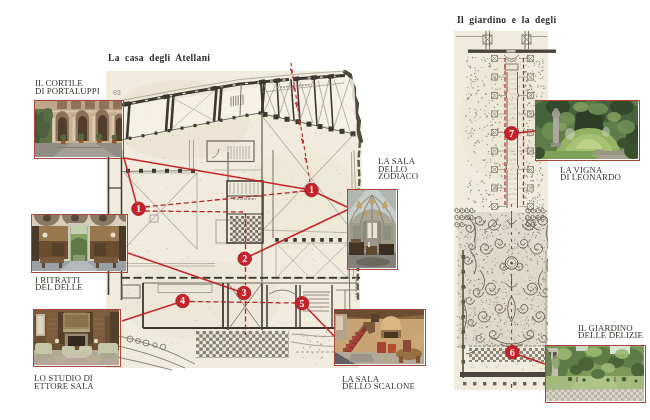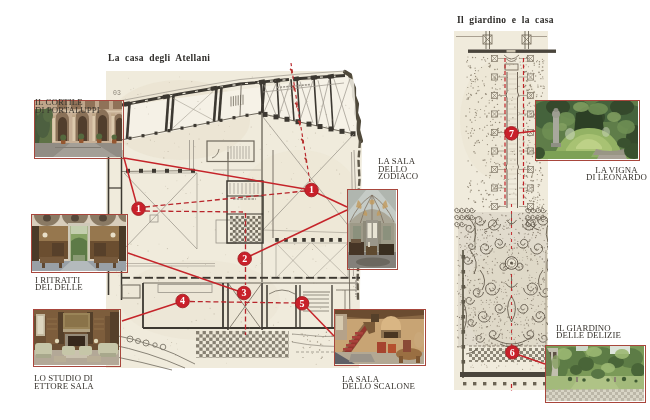--- a/index.html
+++ b/index.html
@@ -5,21 +5,21 @@
 body{font-family:"Liberation Serif",serif;position:relative}
 .title{position:absolute;font-weight:bold;color:#2e2c29;font-size:9.5px;letter-spacing:0.35px;word-spacing:2.6px}
 .lbl{position:absolute;color:#38342e;font-size:8.8px;line-height:7.4px;letter-spacing:0.1px;white-space:pre}
 .ph{position:absolute;border:1.8px solid #a8463c;box-sizing:border-box;overflow:hidden}
 svg{position:absolute;left:0;top:0}
 </style></head>
 <body>
 
 <div class="title" style="left:108px;top:53px;text-align:right;">La casa degli Atellani</div>
 
-<div class="title" style="left:457px;top:14.5px;">Il giardino e la casa</div>
+<div class="title" style="left:457px;top:14.5px;">Il giardino e la degli</div>
 
 <svg width="650" height="420" viewBox="0 0 650 420">
 
 <polygon points="106,71 345,71 353,76 362,141 359,368 106,368" fill="#f0ebdc"></polygon>
 <ellipse cx="180" cy="120" rx="70" ry="40" fill="#e7e0cc" opacity="0.5"></ellipse>
 <ellipse cx="300" cy="200" rx="60" ry="50" fill="#ece5d2" opacity="0.5"></ellipse>
 <ellipse cx="200" cy="300" rx="80" ry="40" fill="#e9e2cf" opacity="0.4"></ellipse>
 
 <path d="M345,72 L350,75 L351,81 L354,88 L354,96 L357,104 L356,113 L359,121 L358,130 L361,141" fill="none" stroke="#504a3c" stroke-width="4.2" stroke-linecap="round" stroke-linejoin="round"></path>
 <path d="M360,141 L358.5,160 L359.5,180 L358,200 L359,220 L358,240 L358.5,260 L357.5,280 L358,300" fill="none" stroke="#5f594b" stroke-width="2.4" stroke-dasharray="7,2.5"></path>
@@ -2373,21 +2373,21 @@
       </g>
 <g fill="#55693e">
         <circle cx="28.2" cy="36.5" r="3"></circle>
         <circle cx="46.2" cy="35.5" r="3"></circle>
         <circle cx="64.2" cy="35.5" r="3"></circle>
         <circle cx="79.2" cy="36" r="2.6"></circle>
       </g>
 </svg>
   </div>
 
-<div class="lbl" style="left:35px;top:80.2px;margin-top:19px;">IL CORTILE
+<div class="lbl" style="left:35px;top:80.2px;">IL CORTILE
 DI PORTALUPPI</div>
 
 <div class="ph" style="left:31px;top:214px;width:97px;height:59px;">
 <svg width="94" height="56" viewBox="0 0 94 56">
 <rect width="94" height="56" fill="#d8cdbb"></rect>
 <g fill="#8a7a64">
         <path d="M2,0 a13,11 0 0 0 26,0 z"></path>
         <path d="M30,0 a13,11 0 0 0 26,0 z"></path>
         <path d="M58,0 a13,11 0 0 0 26,0 z"></path>
         <path d="M86,0 a9,11 0 0 0 8,7 l0,-7 z"></path>
@@ -2605,21 +2605,21 @@
 <g fill="#3a512f">
         <ellipse cx="98" cy="50" rx="10" ry="8"></ellipse>
         <ellipse cx="3" cy="52" rx="6" ry="6"></ellipse>
         <ellipse cx="88" cy="42" rx="7" ry="5"></ellipse>
       </g>
 <ellipse cx="34" cy="33" rx="5" ry="6" fill="#d0d8c2" opacity="0.55"></ellipse>
 <ellipse cx="70" cy="31" rx="4" ry="5" fill="#cdd5bf" opacity="0.5"></ellipse>
 </svg>
   </div>
 
-<div class="lbl" style="left:586px;top:166.7px;text-align:center;">LA VIGNA
+<div class="lbl" style="left:560px;top:166.7px;">LA VIGNA
 DI LEONARDO</div>
 
 <div class="ph" style="left:545px;top:345px;width:101px;height:58px;">
 <svg width="98" height="55" viewBox="0 0 98 55">
 <rect width="98" height="55" fill="#8aa465"></rect>
 <rect y="0" width="98" height="30" fill="#7b9a58"></rect>
 <g fill="#5d7c46">
         <ellipse cx="26" cy="12" rx="14" ry="11"></ellipse>
         <ellipse cx="56" cy="10" rx="13" ry="9"></ellipse>
         <ellipse cx="84" cy="12" rx="13" ry="10"></ellipse>
@@ -2721,21 +2721,21 @@
       <rect x="57.0" y="52.0" width="3.00" height="3.00" fill="#b2ac9e" fill-opacity="0.75"></rect>
       <rect x="63.0" y="52.0" width="3.00" height="3.00" fill="#b2ac9e" fill-opacity="0.75"></rect>
       <rect x="69.0" y="52.0" width="3.00" height="3.00" fill="#b2ac9e" fill-opacity="0.75"></rect>
       <rect x="75.0" y="52.0" width="3.00" height="3.00" fill="#b2ac9e" fill-opacity="0.75"></rect>
       <rect x="81.0" y="52.0" width="3.00" height="3.00" fill="#b2ac9e" fill-opacity="0.75"></rect>
       <rect x="87.0" y="52.0" width="3.00" height="3.00" fill="#b2ac9e" fill-opacity="0.75"></rect>
       <rect x="93.0" y="52.0" width="3.00" height="3.00" fill="#b2ac9e" fill-opacity="0.75"></rect>
 </svg>
   </div>
 
-<div class="lbl" style="left:556px;top:324.7px;">IL GIARDINO
+<div class="lbl" style="left:578px;top:324.7px;">IL GIARDINO
 DELLE DELIZIE</div>
 
 <svg width="650" height="420" viewBox="0 0 650 420">
 <g stroke="#c5242a" stroke-width="1.5" fill="none">
 
 <line x1="124" y1="158" x2="136" y2="202"></line>
 
 <line x1="124" y1="158" x2="305" y2="189"></line>
 
 <line x1="347" y1="207" x2="317" y2="193"></line>

